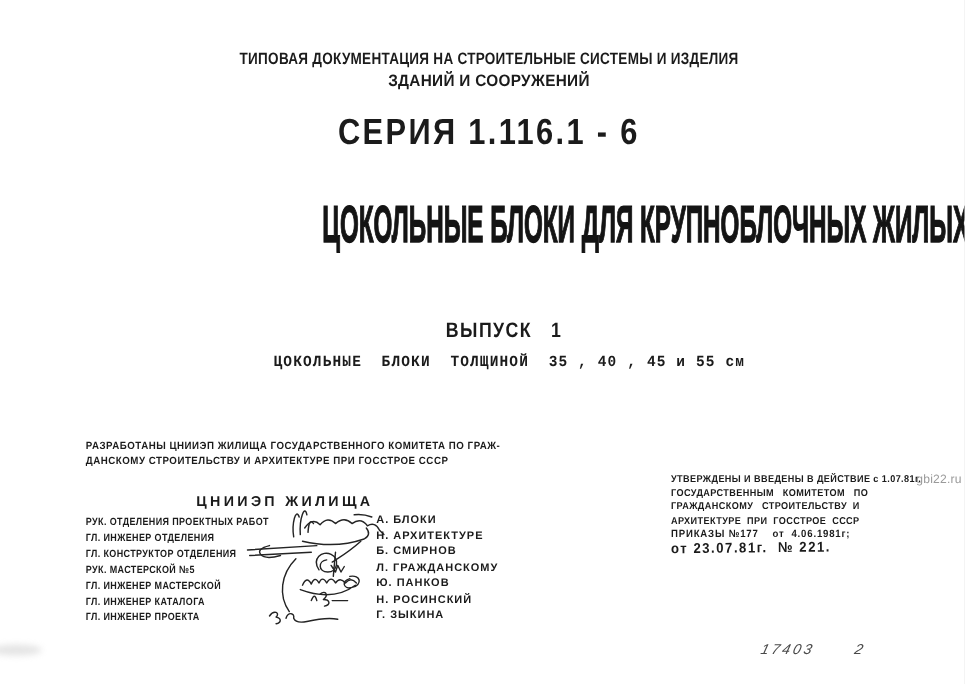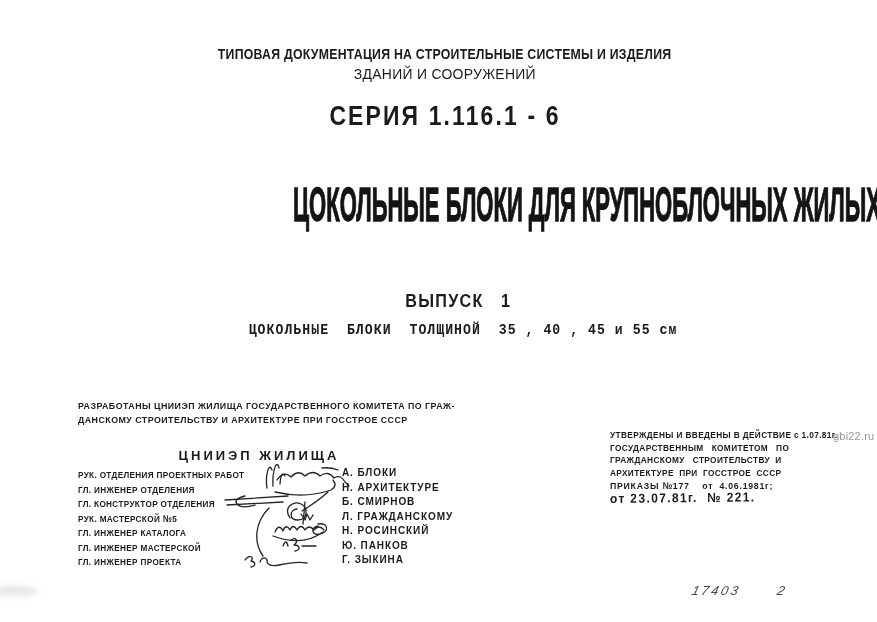--- a/index.html
+++ b/index.html
@@ -7,23 +7,23 @@
     position:relative;width:877px;height:622px;background:#ffffff;
     font-family:"Liberation Sans","DejaVu Sans",sans-serif;color:#1b1b1b;
     overflow:hidden;margin:0 auto;
   }
   .abs{position:absolute;}
   .centercol{left:12px;right:0;text-align:center;white-space:nowrap;}
   .cond{display:inline-block;transform-origin:center top;}
 
   .hdr1{top:45px;font-size:15px;font-weight:bold;letter-spacing:.3px;}
   .hdr1 .cond{transform:scaleX(.82);}
-  .hdr2{top:65px;font-size:15px;font-weight:normal;letter-spacing:.3px;}
+  .hdr2{top:65px;font-size:15px;font-weight:bold;letter-spacing:.3px;}
   .hdr2 .cond{transform:scaleX(.93);}
-  .series{top:101px;font-size:27px;font-weight:600;letter-spacing:2.5px;}
+  .series{top:101px;font-size:33px;font-weight:600;letter-spacing:2.5px;}
   .series .cond{transform:scaleX(.85);}
   .maintitle{top:181px;font-size:40px;font-weight:bold;line-height:1;}
   .maintitle .cond{transform:scale(.55,1.18);-webkit-text-stroke:1.1px #141414;color:#141414;}
   .issue{top:268px;font-size:19px;font-weight:bold;letter-spacing:1.5px;white-space:pre;}
   .issue .cond{transform:scaleX(.85);}
   .subtitle{top:306px;font-size:14px;font-weight:600;letter-spacing:1.1px;white-space:pre;font-family:Liberation Mono, monospace;}
   .subtitle .cond{transform:scaleX(.94);}
 
   .devblock{left:78px;top:399px;width:430px;font-size:9.5px;font-weight:bold;
     letter-spacing:.5px;line-height:13.5px;white-space:nowrap;transform:scaleX(.93);transform-origin:left top;}
@@ -96,26 +96,26 @@
       </div>
       <div class="sigrow">
         <span class="sigrole">ГЛ. КОНСТРУКТОР ОТДЕЛЕНИЯ</span>
         <span class="signame">Б. СМИРНОВ</span>
       </div>
       <div class="sigrow">
         <span class="sigrole">РУК. МАСТЕРСКОЙ №5</span>
         <span class="signame">Л. ГРАЖДАНСКОМУ</span>
       </div>
       <div class="sigrow">
+        <span class="sigrole">ГЛ. ИНЖЕНЕР  МАСТЕРСКОЙ</span>
+        <span class="signame">Ю. ПАНКОВ</span>
+      </div>
+      <div class="sigrow">
         <span class="sigrole">ГЛ. ИНЖЕНЕР  КАТАЛОГА</span>
         <span class="signame">Н. РОСИНСКИЙ</span>
-      </div>
-      <div class="sigrow">
-        <span class="sigrole">ГЛ. ИНЖЕНЕР  МАСТЕРСКОЙ</span>
-        <span class="signame">Ю. ПАНКОВ</span>
       </div>
       <div class="sigrow">
         <span class="sigrole">ГЛ. ИНЖЕНЕР  ПРОЕКТА</span>
         <span class="signame">Г. ЗЫКИНА</span>
       </div>
   </div>
 
   <svg class="abs signatures" width="160" height="132" viewBox="0 0 160 132" xmlns="http://www.w3.org/2000/svg">
     <path d="M107,20 Q115,19 123,22"></path>
     <path d="M52,40 C50,28 54,13 57,22 M58,38 C57,23 62,10 64,20 M65,36 Q66,22 70,28"></path>

